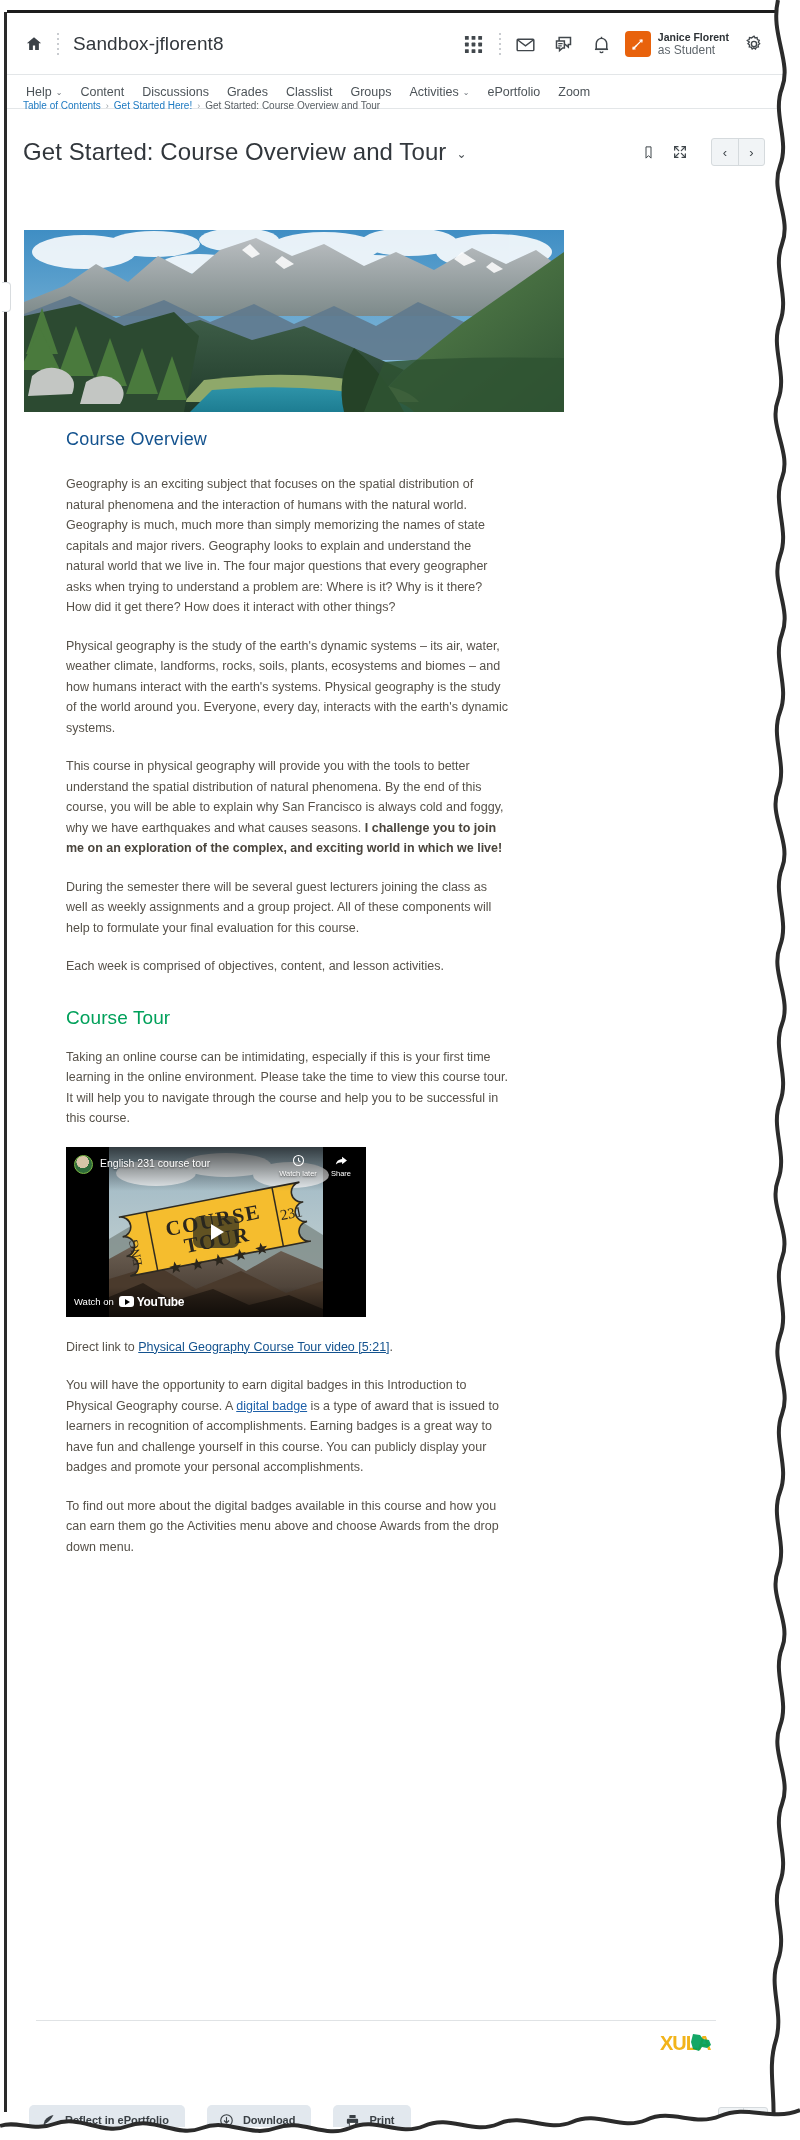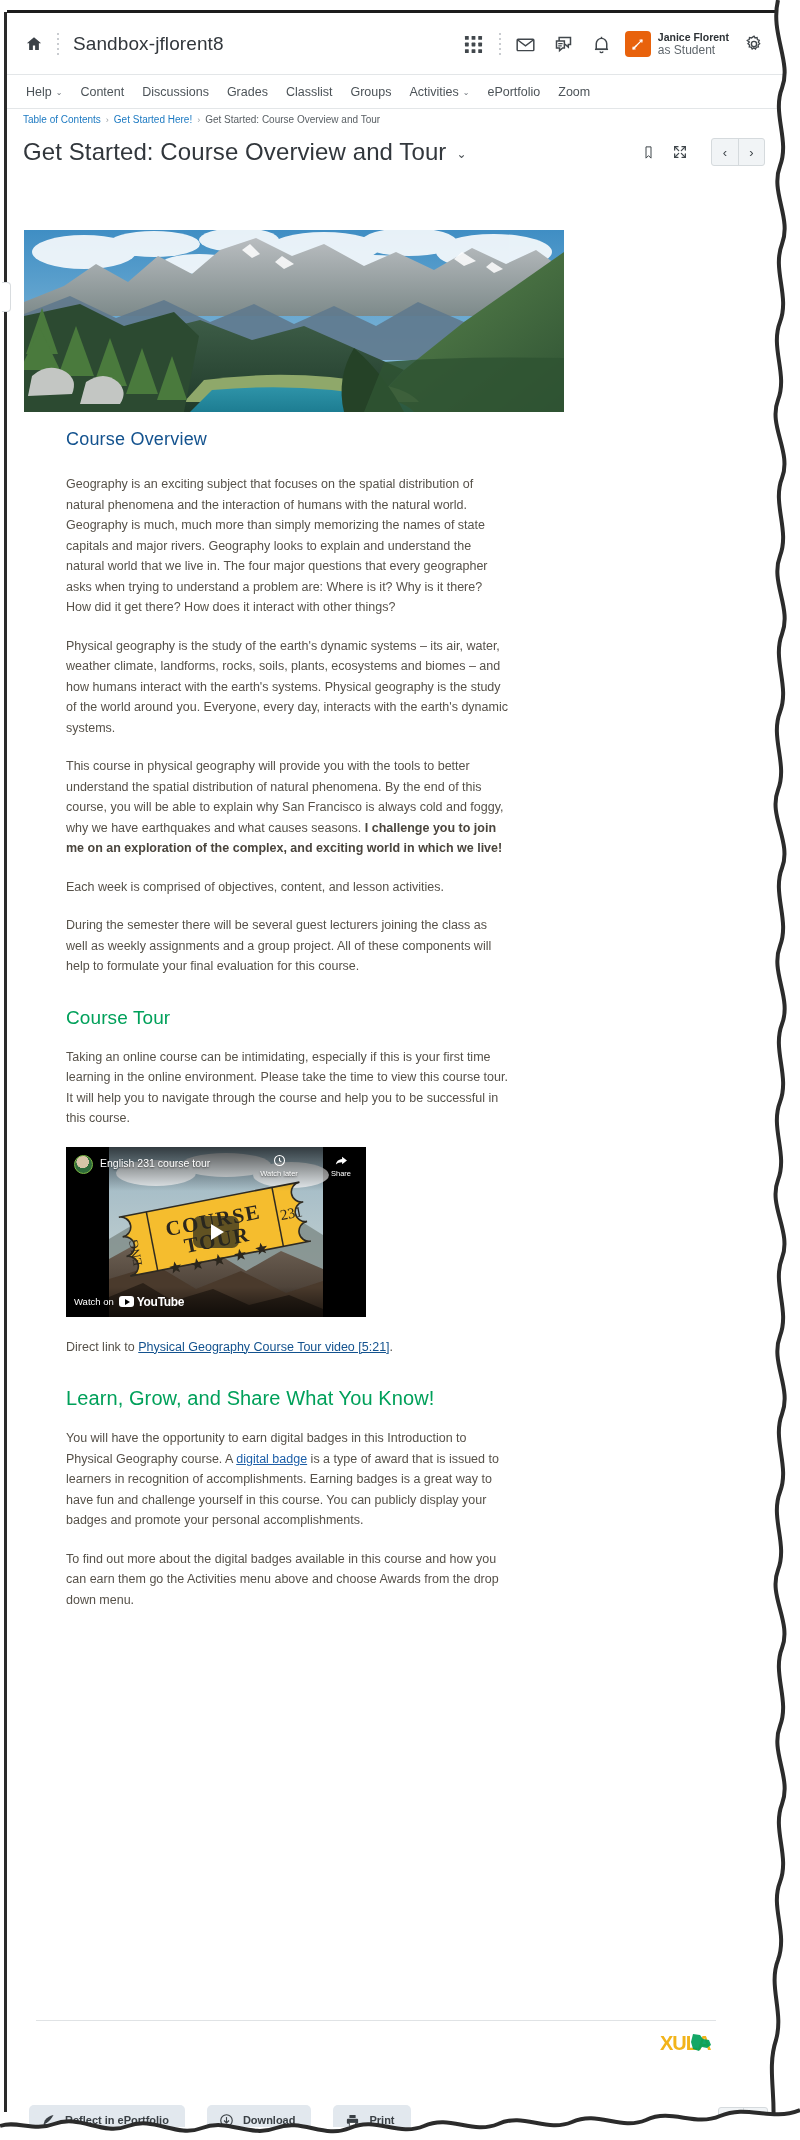--- a/index.html
+++ b/index.html
@@ -104,21 +104,21 @@
     display: flex; align-items: center; padding-left: 10px;
   }
   .navitem {
     font-size: 12.5px; color: #4c5358; padding: 0 9px;
     display: flex; align-items: center; gap: 4px; white-space: nowrap;
   }
   .caret { font-size: 8px; color: #6a7177; position: relative; top: 1px; }
 
   
   .crumbbar {
-    position: absolute; left: 7px; top: 97px; width: 776px; height: 21px;
+    position: absolute; left: 7px; top: 83px; width: 776px; height: 21px;
     display: flex; align-items: center; padding-left: 16px; gap: 5px;
   }
   .crumb-link { font-size: 10px; color: #1d7ac2; }
   .crumb-cur  { font-size: 10px; color: #5a6065; }
   .crumb-sep  { font-size: 9px; color: #9aa0a5; }
 
   
   .titlerow {
     position: absolute; left: 7px; top: 118px; width: 776px; height: 44px;
     display: flex; align-items: center; padding-left: 16px;
@@ -181,21 +181,21 @@
   }
   .yt-av {
     width: 19px; height: 19px; border-radius: 50%;
     background: radial-gradient(circle at 45% 35%, #d8c4a8 0 42%, #2f6b3a 44% 100%);
     border: 1.5px solid #7dbb46; flex: 0 0 auto; margin-top: 1px;
   }
   .yt-title {
     color: #ffffff; font-size: 10.5px; margin-left: 7px; margin-top: 3px;
     text-shadow: 0 1px 2px rgba(0,0,0,.6); white-space: nowrap;
   }
-  .yt-actions { margin-left: auto; display: flex; gap: 24px; }
+  .yt-actions { margin-left: auto; display: flex; gap: 5px; }
   .yt-act { display: flex; flex-direction: column; align-items: center; width: 38px; }
   .yt-act .lab {
     color: #ffffff; font-size: 7.5px; margin-top: 2px;
     text-shadow: 0 1px 2px rgba(0,0,0,.7); white-space: nowrap;
   }
   .yt-play {
     position: absolute; left: 50%; top: 50%; transform: translate(-50%,-50%);
     width: 46px; height: 32px; border-radius: 7px;
     background: rgba(40,40,30,.72); display: flex; align-items: center; justify-content: center;
     z-index: 6;
@@ -466,22 +466,22 @@
 
    <div class="article">
 
      <h1 class="sect">Course Overview</h1>
 
      <p class="body">Geography is an exciting subject that focuses on the spatial distribution of natural phenomena and the interaction of humans with the natural world. Geography is much, much more than simply memorizing the names of state capitals and major rivers. Geography looks to explain and understand the natural world that we live in. The four major questions that every geographer asks when trying to understand a problem are: Where is it? Why is it there? How did it get there? How does it interact with other things?</p>
      <p class="body">Physical geography is the study of the earth's dynamic systems – its air, water, weather climate, landforms, rocks, soils, plants, ecosystems and biomes – and how humans interact with the earth's systems. Physical geography is the study of the world around you. Everyone, every day, interacts with the earth's dynamic systems.</p>
      <p class="body">
        <span>This course in physical geography will provide you with the tools to better understand the spatial distribution of natural phenomena. By the end of this course, you will be able to explain why San Francisco is always cold and foggy, why we have earthquakes and what causes seasons. </span><b>I challenge you to join me on an exploration of the complex, and exciting world in which we live!</b>
      </p>
+     <p class="body">During the semester there will be several guest lecturers joining the class as well as weekly assignments and a group project. All of these components will help to formulate your final evaluation for this course.</p>
      <p class="body">Each week is comprised of objectives, content, and lesson activities.</p>
-     <p class="body">During the semester there will be several guest lecturers joining the class as well as weekly assignments and a group project. All of these components will help to formulate your final evaluation for this course.</p>
 
      <h2 class="sect-green">Course Tour</h2>
      <p class="body">Taking an online course can be intimidating, especially if this is your first time learning in the online environment. Please take the time to view this course tour. It will help you to navigate through the course and help you to be successful in this course.</p>
 
      <div class="yt">
        <div class="yt-thumb">
          <svg width="300" height="170" viewBox="0 0 300 170">
            <defs>
              <linearGradient id="vsky" x1="0" y1="0" x2="0" y2="1">
                <stop offset="0" stop-color="#9bb6c4"></stop>
@@ -553,21 +553,20 @@
            <span class="pill"></span>
            <span class="wm">YouTube</span>
          </span>
        </div>
      </div>
 
      <p class="body">
        <span>Direct link to </span><a class="inline2" href="#">Physical Geography Course Tour video [5:21]</a><span>.</span>
      </p>
 
-     <h2 class="sect-green big">Learn, Grow, and Share What You Know!</h2>
 
      <p class="body">
        <span>You will have the opportunity to earn digital badges in this Introduction to Physical Geography course. A </span><a class="inline" href="#">digital badge</a><span> is a type of award that is issued to learners in recognition of accomplishments. Earning badges is a great way to have fun and challenge yourself in this course. You can publicly display your badges and promote your personal accomplishments.</span>
      </p>
 
      <p class="body">To find out more about the digital badges available in this course and how you can earn them go the Activities menu above and choose Awards from the drop down menu.</p>
    </div>
 
    <div class="foot-rule"></div>
    <div class="xula">

